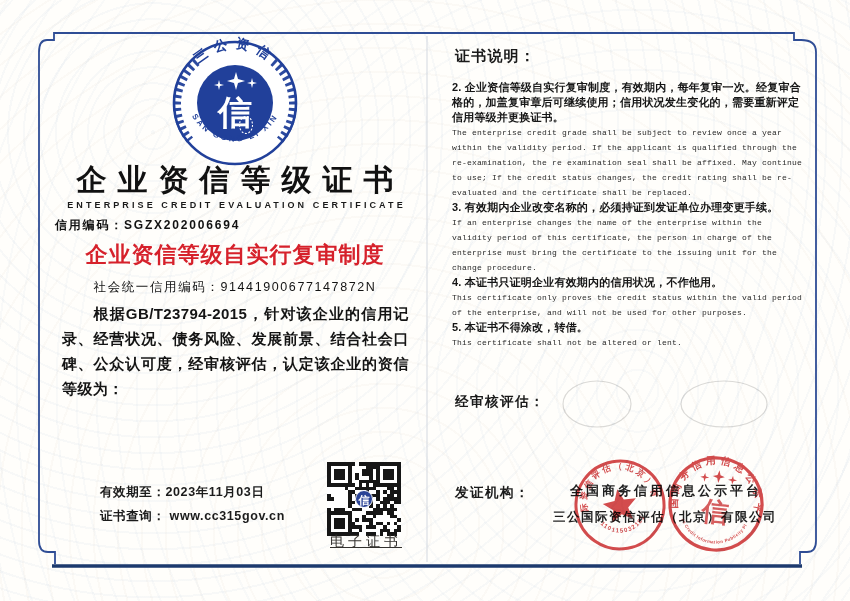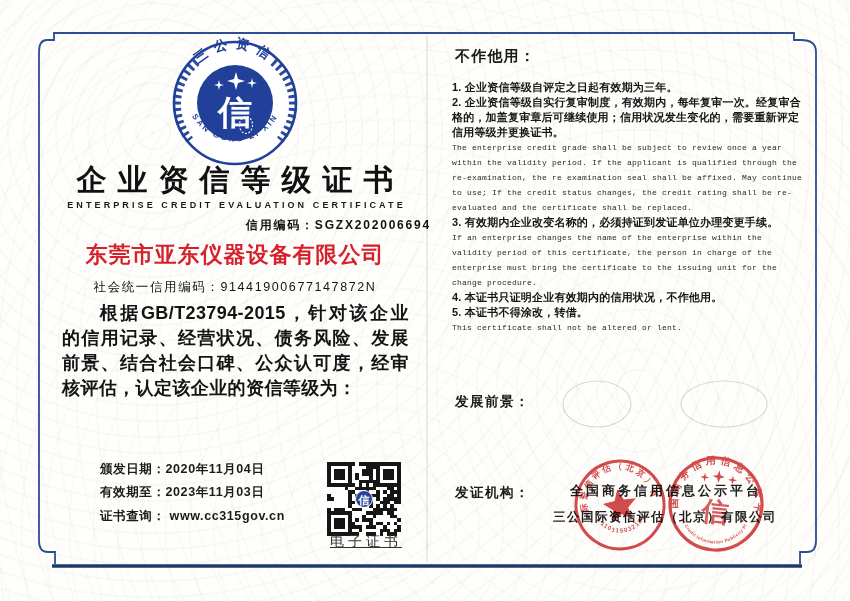--- a/index.html
+++ b/index.html
@@ -24,34 +24,34 @@
   .title{
     left:55px;top:160px;width:360px;text-align:center;
     font-family:"DejaVu Serif","Liberation Serif",serif;
     font-weight:900;font-size:30px;letter-spacing:11px;color:#111;text-indent:11px;
   }
   .subtitle{
     left:55px;top:200px;width:360px;text-align:center;
     font-weight:700;font-size:9px;letter-spacing:3.1px;color:#1a1a1a;text-indent:3px;
   }
   .credit-code{
-    left:71px;top:217px;width:360px;text-align:right;
+    left:55px;top:217px;width:360px;text-align:left;
     font-weight:700;font-size:12px;letter-spacing:1.8px;color:#111;
   }
   .company{
     left:40px;top:240px;width:390px;text-align:center;
     font-weight:700;font-size:22px;letter-spacing:1px;color:#d6212b;
   }
   .uscc{
     left:55px;top:279px;width:360px;text-align:center;
     font-weight:400;font-size:12.5px;letter-spacing:1.6px;color:#141414;
   }
   .paragraph{
     left:62px;top:301px;width:347px;
-    font-weight:700;font-size:18px;line-height:25px;color:#141414;
+    font-weight:700;font-size:15px;line-height:25px;color:#141414;
     text-indent:2.1em;text-align:justify;letter-spacing:0.4px;
   }
   .rating{
     left:40px;top:375px;width:390px;text-align:center;
     font-family:"DejaVu Serif","Liberation Serif",serif;
     font-weight:900;font-size:31px;letter-spacing:6px;color:#cf1322;
   }
   .meta-line{
     left:100px;font-weight:700;font-size:12.5px;letter-spacing:0.6px;color:#1b1b1b;
   }
@@ -133,25 +133,24 @@
     <polygon fill="#fff" points="219,80 220,84 224,85 220,86 219,90 218,86 214,85 218,84"></polygon>
     <polygon fill="#fff" points="252,78 253,82 257,83 253,84 252,88 251,84 247,83 251,82"></polygon>
 
     <text x="235" y="124" text-anchor="middle" font-size="34" font-weight="bold" fill="#ffffff" font-family="DejaVu Serif, serif">信</text>
     <ellipse cx="246" cy="125" rx="6.5" ry="8.5" fill="none" stroke="#ffffff" stroke-width="1.1" stroke-dasharray="2 1.6"></ellipse>
   </svg>
 
   <div class="abs z1 title">企业资信等级证书</div>
   <div class="abs z1 subtitle">ENTERPRISE CREDIT EVALUATION CERTIFICATE</div>
   <div class="abs z1 credit-code">信用编码：SGZX202006694</div>
-  <div class="abs z1 company">东莞市亚东仪器设备有限公司</div>
+  <div class="abs z1 company">企业资信等级自实行复审制度</div>
   <div class="abs z1 uscc">社会统一信用编码：91441900677147872N</div>
   <div class="abs z1 paragraph">根据GB/T23794-2015，针对该企业的信用记录、经营状况、债务风险、发展前景、结合社会口碑、公众认可度，经审核评估，认定该企业的资信等级为：</div>
 
-  <div class="abs z1 meta-line meta-1">颁发日期：2020年11月04日</div>
   <div class="abs z1 meta-line meta-2">有效期至：2023年11月03日</div>
   <div class="abs z1 meta-line meta-3">证书查询：  www.cc315gov.cn</div>
 
   <div class="abs z1 qr-wrap">
     <svg id="qr-svg" viewBox="0 0 21 21" shape-rendering="crispEdges">
         <rect x="0" y="0" width="21" height="21" fill="#ffffff"></rect>
         <rect x="7" y="0" width="1" height="1" fill="#161616"></rect>
         <rect x="9" y="0" width="1" height="1" fill="#161616"></rect>
         <rect x="10" y="0" width="1" height="1" fill="#161616"></rect>
         <rect x="11" y="0" width="1" height="1" fill="#161616"></rect>
@@ -299,34 +298,34 @@
         <rect x="15" y="1" width="5" height="5" fill="#ffffff"></rect>
         <rect x="16" y="2" width="3" height="3" fill="#161616"></rect>
         <rect x="0" y="14" width="7" height="7" fill="#161616"></rect>
         <rect x="1" y="15" width="5" height="5" fill="#ffffff"></rect>
         <rect x="2" y="16" width="3" height="3" fill="#161616"></rect>
       </svg>
     <div class="qr-logo">信</div>
   </div>
   <div class="abs z1 qr-caption">电子证书</div>
 
-  <div class="abs z1 inst-heading">不作他用：</div>
+  <div class="abs z1 inst-heading">证书说明：</div>
 
   <div class="abs z1 inst-block">
-    <div class="inst-cn">1. 企业资信等级自评定之日起有效期为三年。</div>
     <div class="inst-cn">2. 企业资信等级自实行复审制度，有效期内，每年复审一次。经复审合格的，加盖复审章后可继续使用；信用状况发生变化的，需要重新评定信用等级并更换证书。</div>
     <div class="inst-en">The enterprise credit grade shall be subject to review once a year within the validity period. If the applicant is qualified through the re-examination, the re examination seal shall be affixed. May continue to use; If the credit status changes, the credit rating shall be re-evaluated and the certificate shall be replaced.</div>
     <div class="inst-cn">3. 有效期内企业改变名称的，必须持证到发证单位办理变更手续。</div>
     <div class="inst-en">If an enterprise changes the name of the enterprise within the validity period of this certificate, the person in charge of the enterprise must bring the certificate to the issuing unit for the change procedure.</div>
     <div class="inst-cn">4. 本证书只证明企业有效期内的信用状况，不作他用。</div>
+    <div class="inst-en">This certificate only proves the credit status within the valid period of the enterprise, and will not be used for other purposes.</div>
     <div class="inst-cn">5. 本证书不得涂改，转借。</div>
     <div class="inst-en">This certificate shall not be altered or lent.</div>
   </div>
 
-  <div class="abs z1 annual-label">发展前景：</div>
+  <div class="abs z1 annual-label">经审核评估：</div>
 
   <div class="abs z1 issuer-label">发证机构：</div>
   <div class="abs z1 issuer-line1">全国商务信用信息公示平台</div>
   <div class="abs z1 issuer-line2">三公国际资信评估（北京）有限公司</div>
 
   <svg class="layer z2 seal-overlay" viewBox="0 0 850 601">
 
     <ellipse cx="597" cy="404" rx="34" ry="23" fill="none" stroke="#d8d8d8" stroke-width="1.2"></ellipse>
     <ellipse cx="724" cy="404" rx="43" ry="23" fill="none" stroke="#d8d8d8" stroke-width="1.2"></ellipse>
 

